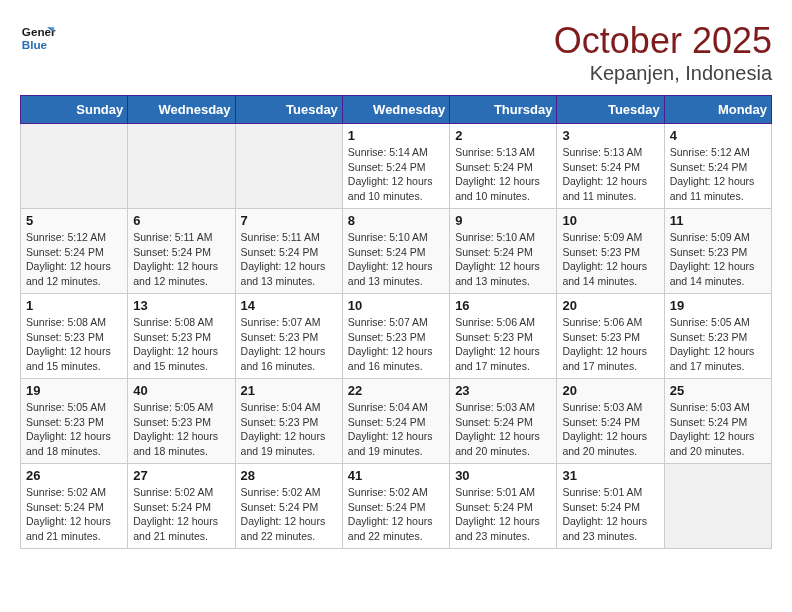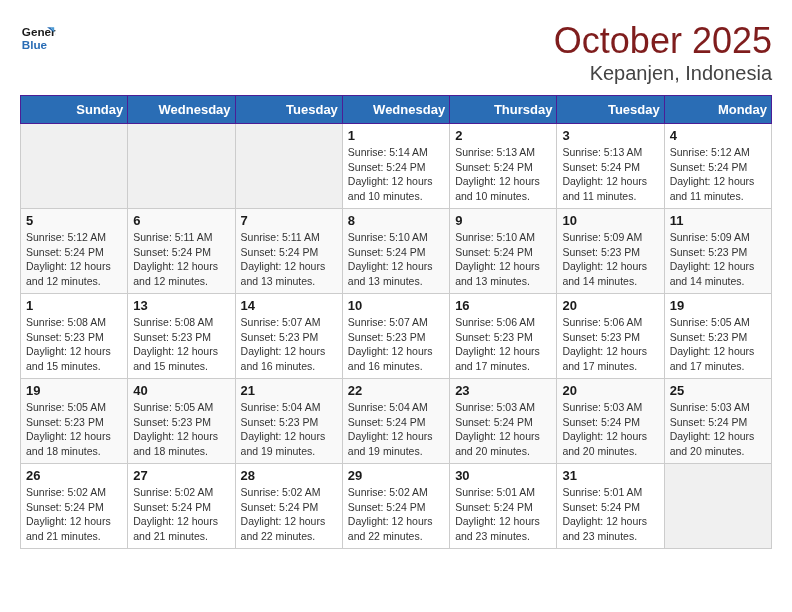--- a/index.html
+++ b/index.html
@@ -313,21 +313,21 @@
 and 21 minutes.</div>
         </td>
         <td>
           <span class="day-num">28</span>
           <div class="day-info" style="white-space: pre-line;">Sunrise: 5:02 AM
 Sunset: 5:24 PM
 Daylight: 12 hours
 and 22 minutes.</div>
         </td>
         <td>
-          <span class="day-num">29</span>
+          <span class="day-num">41</span>
           <div class="day-info" style="white-space: pre-line;">Sunrise: 5:02 AM
 Sunset: 5:24 PM
 Daylight: 12 hours
 and 22 minutes.</div>
         </td>
         <td>
           <span class="day-num">30</span>
           <div class="day-info" style="white-space: pre-line;">Sunrise: 5:01 AM
 Sunset: 5:24 PM
 Daylight: 12 hours

